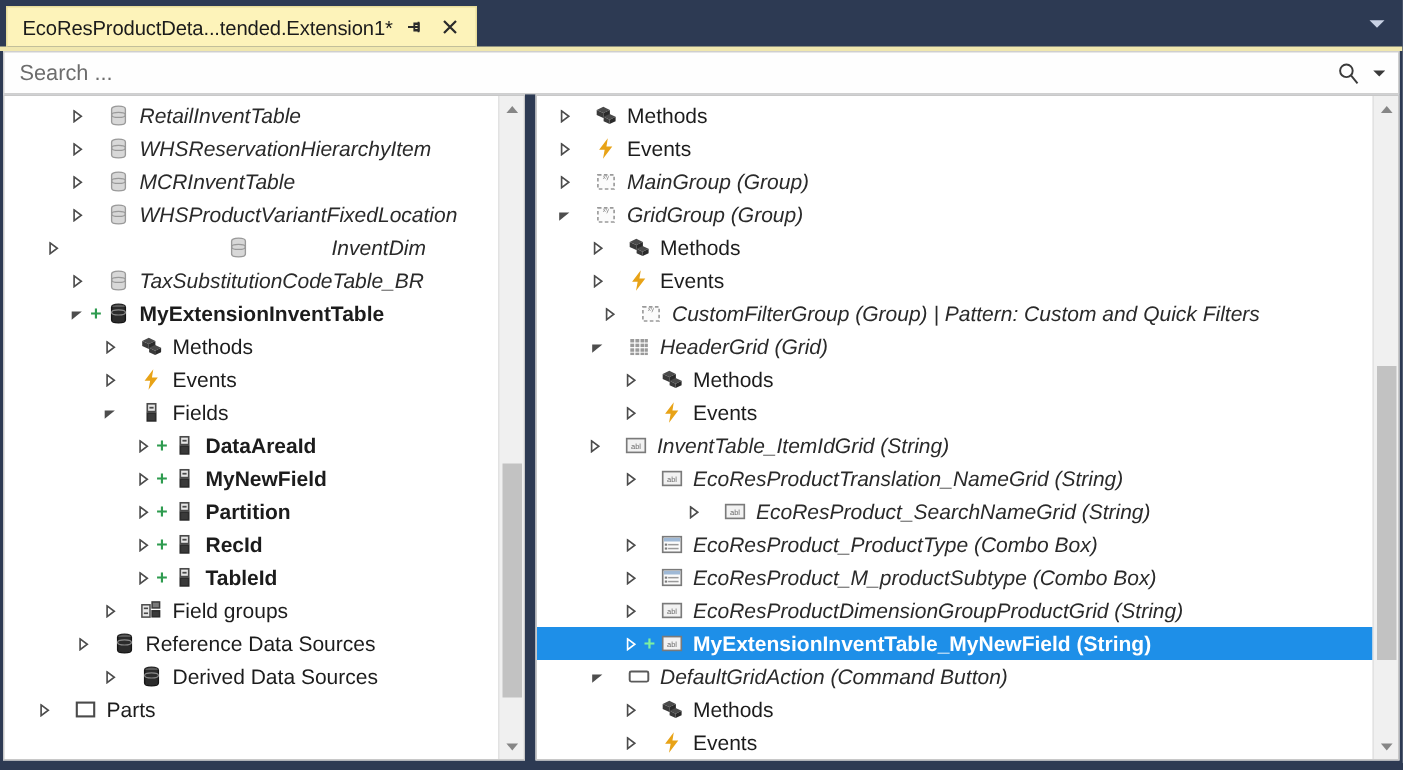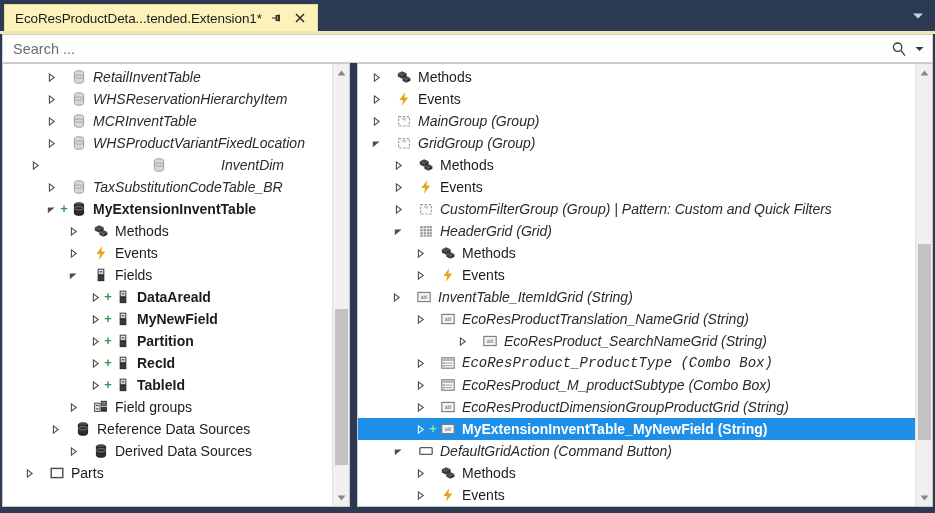--- a/index.html
+++ b/index.html
@@ -628,21 +628,21 @@
             </svg>
           </span>
           <span class="plus ghost">+</span>
           <span class="icon">
             <svg width="16" height="16" viewBox="0 0 16 16">
               <path d="M9.2 1.2 L3.4 8.9 H7.1 L6.0 14.8 L12.2 6.6 H8.3 Z" fill="#e8a317"></path>
             </svg>
           </span>
           <span class="label">Events</span>
         </div>
-        <div class="row ital" style="padding-left: 32px;">
+        <div class="row ital" style="padding-left: 32px; margin-left: 8px;">
           <span class="expander">
             <svg width="9" height="9" viewBox="0 0 9 9">
               <path d="M2.4 0.9 L7.2 4.5 L2.4 8.1 Z" fill="none" stroke="#4d4d4d" stroke-width="1.1"></path>
             </svg>
           </span>
           <span class="plus ghost">+</span>
           <span class="icon">
             <svg width="16" height="16" viewBox="0 0 16 16">
               <path d="M2.6 3.6 H13.4 V13.0 H2.6 Z" fill="#fbfbfb" stroke="#9a9a9a" stroke-width="1.1" stroke-dasharray="2.4 1.6"></path>
               <text x="8" y="6.6" font-size="4.2" fill="#8a8a8a" text-anchor="middle" font-family="Liberation Sans">xy</text>
@@ -752,21 +752,21 @@
           </span>
           <span class="plus ghost">+</span>
           <span class="icon">
             <svg width="16" height="16" viewBox="0 0 16 16">
               <rect x="1.8" y="3.4" width="12.4" height="9.2" fill="#f2f2f2" stroke="#7a7a7a" stroke-width="1.1"></rect>
               <text x="8" y="10.1" font-size="5" fill="#6a6a6a" text-anchor="middle" font-family="Liberation Sans">abl</text>
             </svg>
           </span>
           <span class="label">EcoResProduct_SearchNameGrid (String)</span>
         </div>
-        <div class="row ital" style="padding-left: 54px; font-family: Liberation Mono, monospace;">
+        <div class="row ital" style="padding-left: 54px;">
           <span class="expander">
             <svg width="9" height="9" viewBox="0 0 9 9">
               <path d="M2.4 0.9 L7.2 4.5 L2.4 8.1 Z" fill="none" stroke="#4d4d4d" stroke-width="1.1"></path>
             </svg>
           </span>
           <span class="plus ghost">+</span>
           <span class="icon">
             <svg width="16" height="16" viewBox="0 0 16 16">
               <rect x="1.8" y="2.8" width="12.4" height="10.4" fill="#fbfbfb" stroke="#7a7a7a" stroke-width="1.1"></rect>
               <rect x="2.6" y="3.6" width="10.8" height="2.4" fill="#9fb9d6"></rect>

